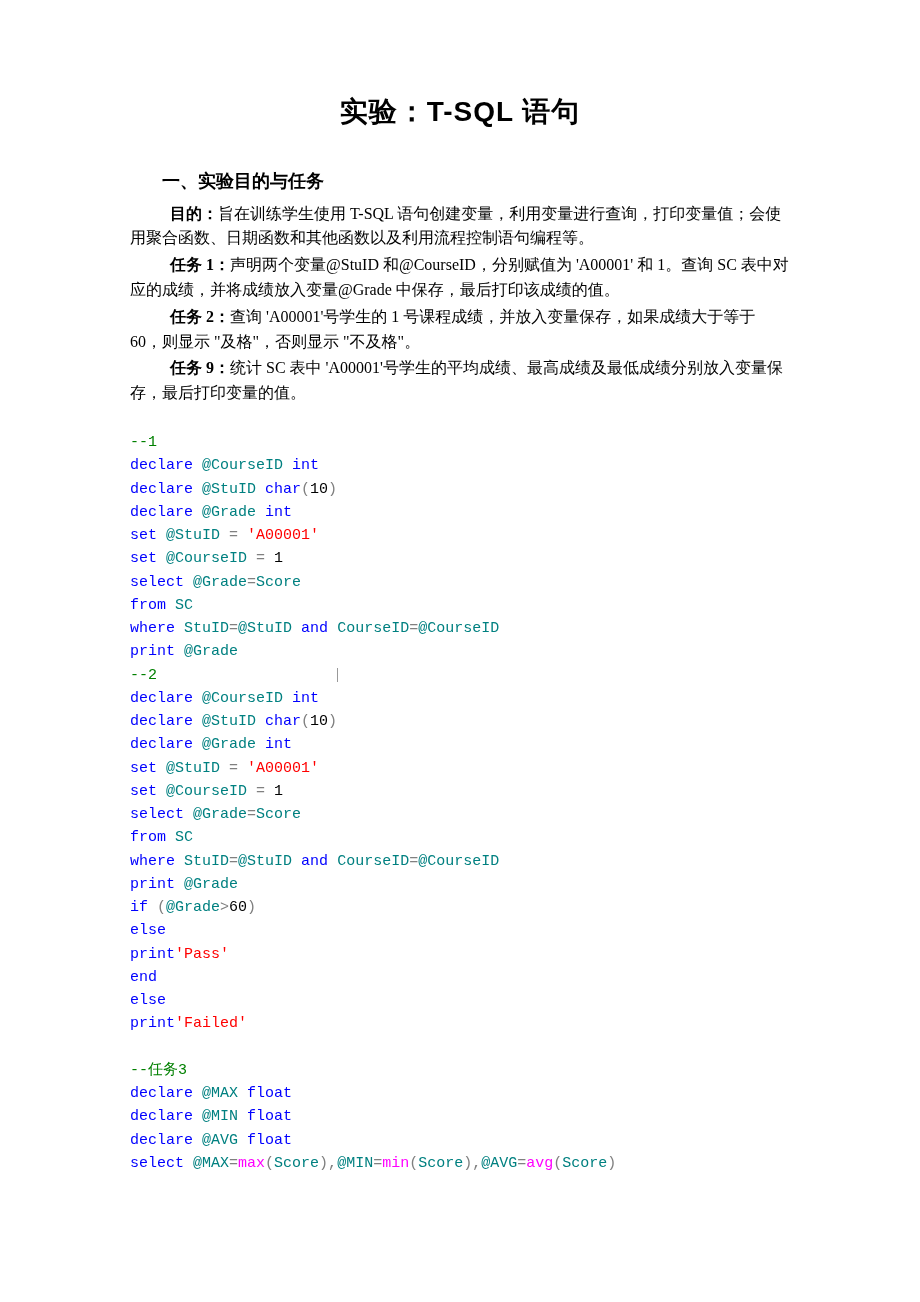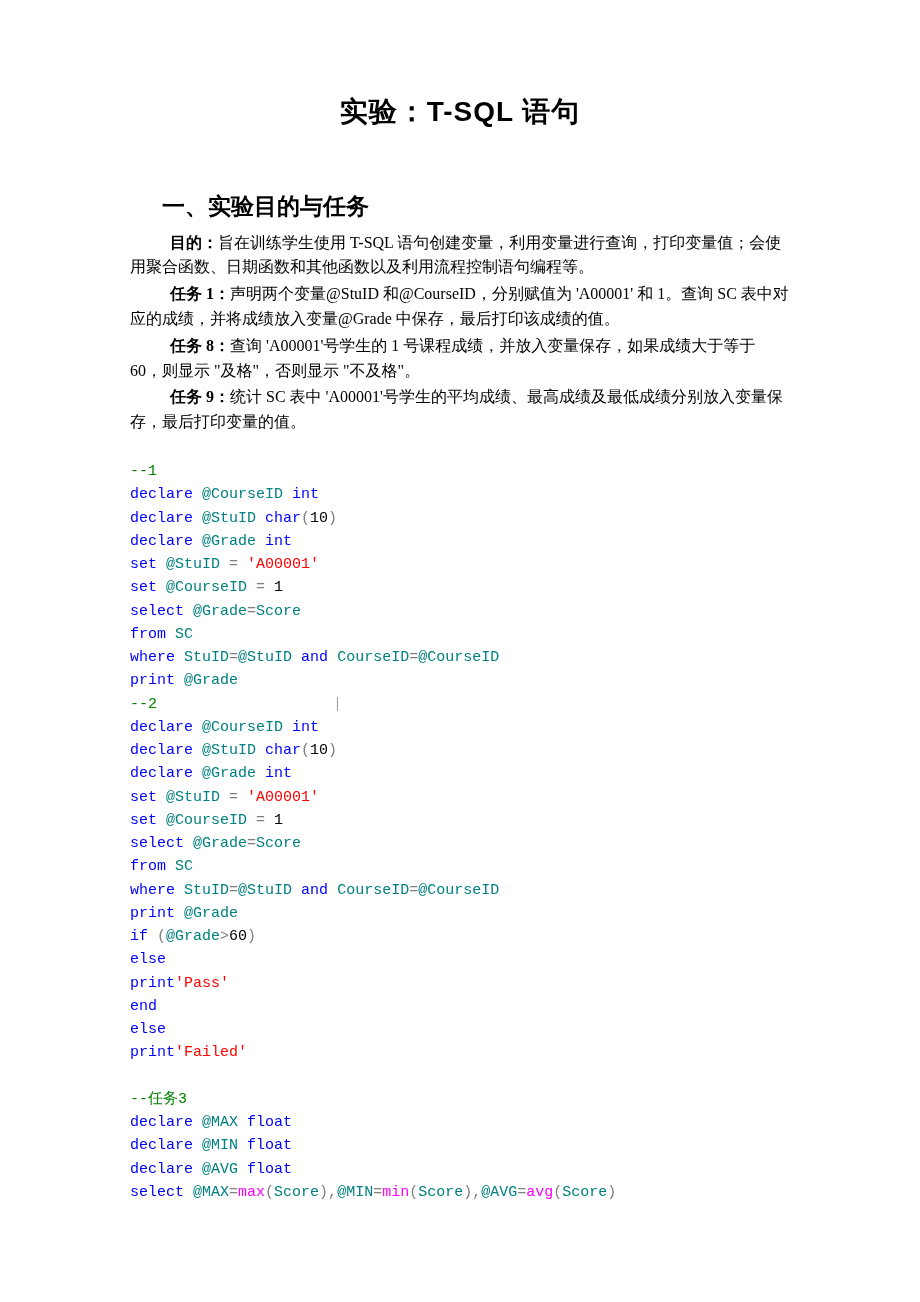--- a/index.html
+++ b/index.html
@@ -10,26 +10,26 @@
       padding: 90px 130px 60px 130px;
       color: #000;
       font-size: 16px;
       line-height: 1.6;
     }
     .title {
       text-align: center;
       font-family: "SimHei", "黑体", sans-serif;
       font-size: 28px;
       font-weight: bold;
-      margin-bottom: 53px;
+      margin-bottom: 32px;
       letter-spacing: 1px;
     }
     .section {
       font-family: "SimHei", "黑体", sans-serif;
-      font-size: 23px;
+      font-size: 18px;
       font-weight: bold;
       padding-left: 32px;
       margin-bottom: 6px;
     }
     .para {
       text-indent: 32px;
       margin-bottom: 2px;
       line-height: 1.55;
     }
     .bold { font-weight: bold; margin-left: 8px; }
@@ -63,21 +63,21 @@
 
 <div class="para">
   <span class="bold">目的：</span><span>旨在训练学生使用 T-SQL 语句创建变量，利用变量进行查询，打印变量值；会使用聚合函数、日期函数和其他函数以及利用流程控制语句编程等。</span>
 </div>
 
 <div class="para">
   <span class="bold">任务 1：</span><span>声明两个变量@StuID 和@CourseID，分别赋值为 'A00001' 和 1。查询 SC 表中对应的成绩，并将成绩放入变量@Grade 中保存，最后打印该成绩的值。</span>
 </div>
 
 <div class="para">
-  <span class="bold">任务 8：</span><span>查询 'A00001'号学生的 1 号课程成绩，并放入变量保存，如果成绩大于等于 60，则显示 "及格"，否则显示 "不及格"。</span>
+  <span class="bold">任务 2：</span><span>查询 'A00001'号学生的 1 号课程成绩，并放入变量保存，如果成绩大于等于 60，则显示 "及格"，否则显示 "不及格"。</span>
 </div>
 
 <div class="para">
   <span class="bold">任务 9：</span><span>统计 SC 表中 'A00001'号学生的平均成绩、最高成绩及最低成绩分别放入变量保存，最后打印变量的值。</span>
 </div>
 
 <div class="code">
 <span class="c-green">--1</span>
 <span class="c-blue">declare</span> <span class="c-teal">@CourseID</span> <span class="c-blue">int</span>
 <span class="c-blue">declare</span> <span class="c-teal">@StuID</span> <span class="c-blue">char</span><span class="c-gray">(</span><span>10</span><span class="c-gray">)</span>

